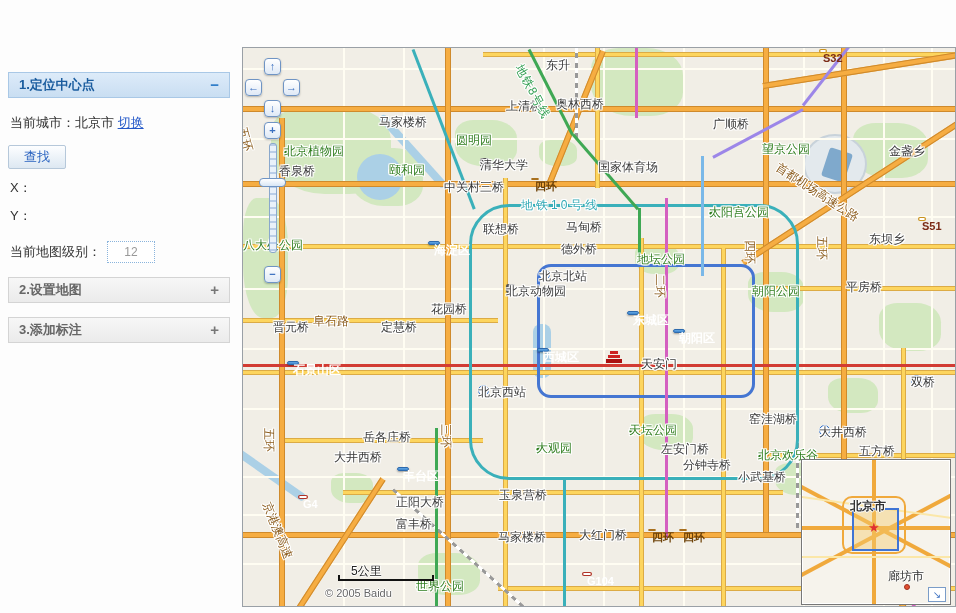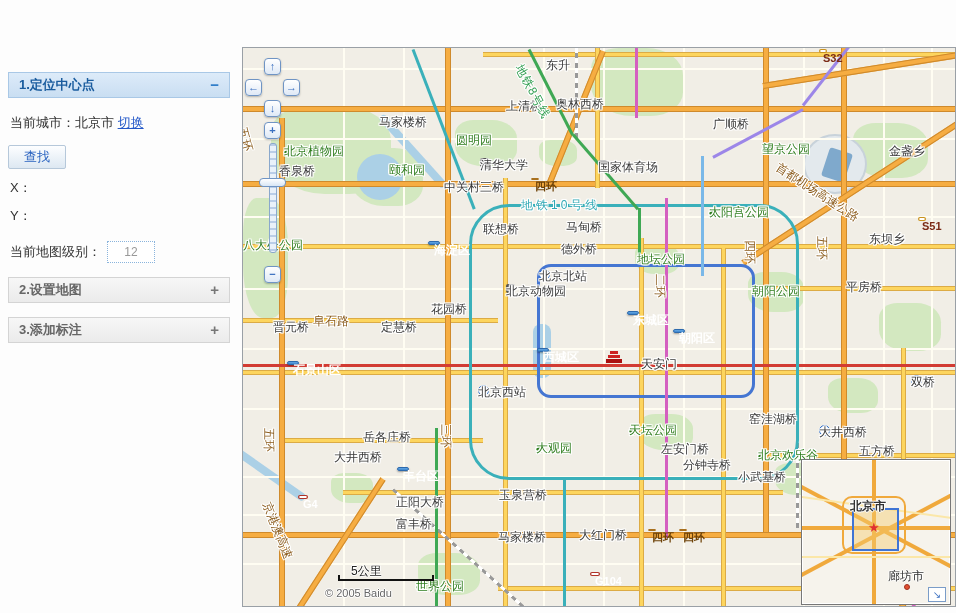--- a/index.html
+++ b/index.html
@@ -444,21 +444,21 @@
         </div>
         <div class="lbl ring" style="left: 405px; top: 481px;">
           <span>四环</span>
         </div>
         <div class="lbl ring" style="left: 436px; top: 481px;">
           <span>四环</span>
         </div>
         <div class="lbl gbadge" style="left: 56px; top: 448px;">
           <span>G4</span>
         </div>
-        <div class="lbl gbadge" style="left: 348px; top: 525px;">
+        <div class="lbl gbadge" style="left: 340px; top: 525px;">
           <span>G104</span>
         </div>
         <div class="lbl sbadge" style="left: 577px; top: 2px;">
           <span>S32</span>
         </div>
         <div class="lbl sbadge" style="left: 676px; top: 170px;">
           <span>S51</span>
         </div>
       </div>
 

